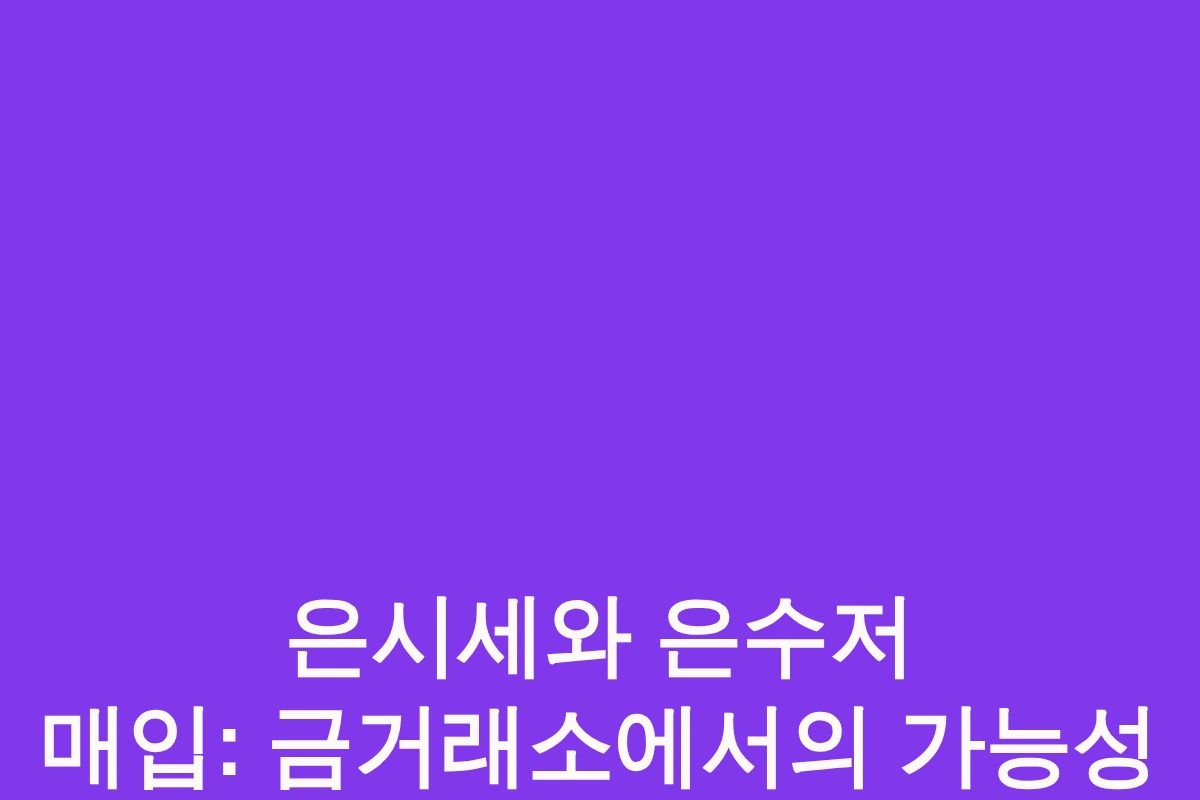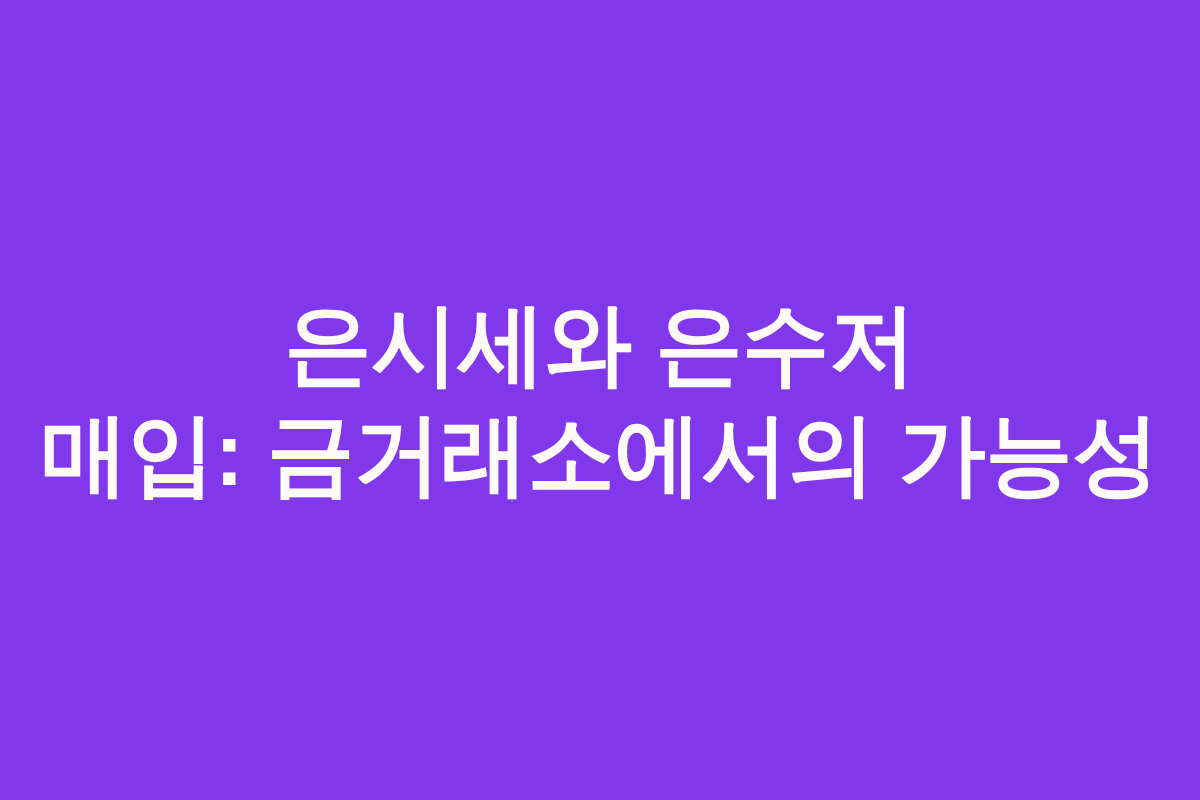--- a/index.html
+++ b/index.html
@@ -55,21 +55,21 @@
     font-size: 90px;
   }
 
   .title-line.line-2 {
     font-size: 90px;
   }
 </style>
 </head>
 <body>
 
-<div id="banner-canvas" style="background-color: rgb(129, 56, 234);">
+<div id="banner-canvas" style="background-color: rgb(129, 56, 234); align-items: flex-end;">
 
   <div id="title-block" style="text-align: center;">
 
     <span class="title-line line-1" style="color: rgb(253, 250, 247);">은시세와 은수저</span>
 
     <span class="title-line line-2" style="color: rgb(253, 250, 247);">매입: 금거래소에서의 가능성</span>
 
   </div>
 
 </div>

